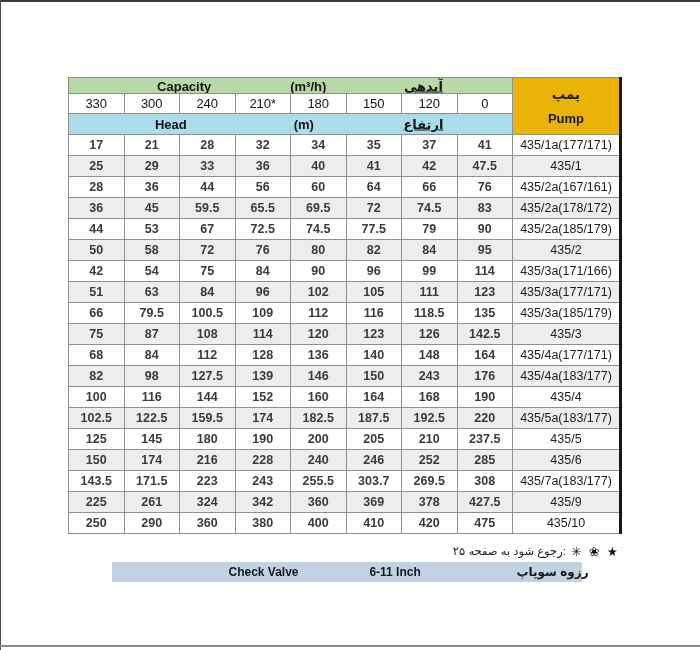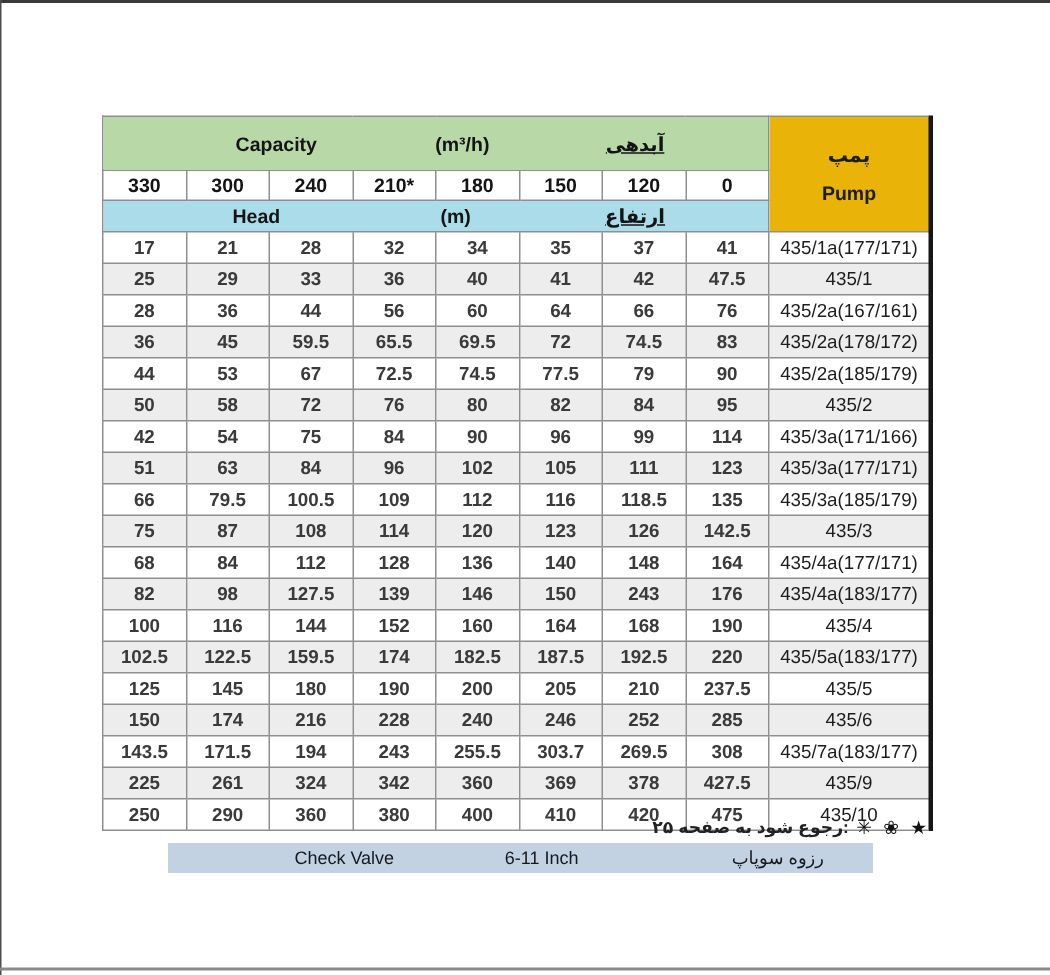--- a/index.html
+++ b/index.html
@@ -20,62 +20,62 @@
     border:1px solid #4d4d4d;
     border-right:3px solid #161616;
   }
   col.c-num{width:55.5px;}
   col.c-pump{width:108px;}
   .pump-table td,.pump-table th{
     border:1px solid #8f8f8f;
     padding:0;text-align:center;vertical-align:middle;
     white-space:nowrap;overflow:hidden;
   }
-  tr.h-green{height:36px;}
+  tr.h-green{height:16px;}
   tr.h-num{height:20px;}
   tr.h-blue{height:21px;}
   tbody tr{height:21px;}
 
   .green-cell{background:#b9d8a8;position:relative;}
   .blue-cell{background:#abdcea;position:relative;}
   .hdr-span{
     position:absolute;top:50%;transform:translate(-50%,-50%);
     font-weight:bold;font-size:13px;color:#141414;line-height:1;
   }
   .fa-text{direction:rtl;text-decoration:underline;}
 
-  th.flow-col{background:#ffffff;font-weight:bold;font-size:13px;color:#141414;}
+  th.flow-col{background:#ffffff;font-weight:normal;font-size:13px;color:#141414;}
 
   .pump-head{
     background:#eab308;font-weight:bold;color:#1c1c1c;
   }
   .pump-head .fa{font-size:13.5px;margin-bottom:9px;direction:rtl;}
   .pump-head .en{font-size:13px;}
 
   tbody td.val{font-weight:bold;font-size:12.5px;color:#3a3a3a;}
   tbody td.pump-cell{font-weight:normal;font-size:12.5px;color:#1c1c1c;margin-left:32px;}
   tbody tr.alt{background:#ededed;}
 
   
   .footnote{
     position:absolute;top:543px;right:80px;height:16px;
     display:flex;flex-direction:row;align-items:center;gap:5px;
     direction:rtl;font-size:11.5px;color:#222;
   }
   .footnote .syms{direction:ltr;font-size:12.5px;letter-spacing:2px;color:#111;}
-  .footnote .txt{direction:rtl;font-weight:bold;}
+  .footnote .txt{direction:rtl;}
 
   
   .bottom-bar{
     position:absolute;left:112px;top:562px;width:470px;height:20px;
     background:#c3d2e3;
   }
   .bottom-bar span{
     position:absolute;top:50%;transform:translate(-50%,-50%);
-    font-weight:normal;font-size:12px;color:#14181f;white-space:nowrap;
+    font-weight:bold;font-size:12px;color:#14181f;white-space:nowrap;margin-left:34px;
   }
   .bb-left{left:25%;}
   .bb-center{left:53%;}
   .bb-right{left:86.5%;direction:rtl;font-size:12.5px;}
 </style>
 </head>
 <body>
 
 <div class="top-line"></div>
 <div class="left-line"></div>
@@ -295,21 +295,21 @@
         <td class="val">228</td>
         <td class="val">240</td>
         <td class="val">246</td>
         <td class="val">252</td>
         <td class="val">285</td>
         <td class="pump-cell">435/6</td>
       </tr>
       <tr>
         <td class="val">143.5</td>
         <td class="val">171.5</td>
-        <td class="val">194</td>
+        <td class="val">223</td>
         <td class="val">243</td>
         <td class="val">255.5</td>
         <td class="val">303.7</td>
         <td class="val">269.5</td>
         <td class="val">308</td>
         <td class="pump-cell">435/7a(183/177)</td>
       </tr>
       <tr class="alt">
         <td class="val">225</td>
         <td class="val">261</td>

